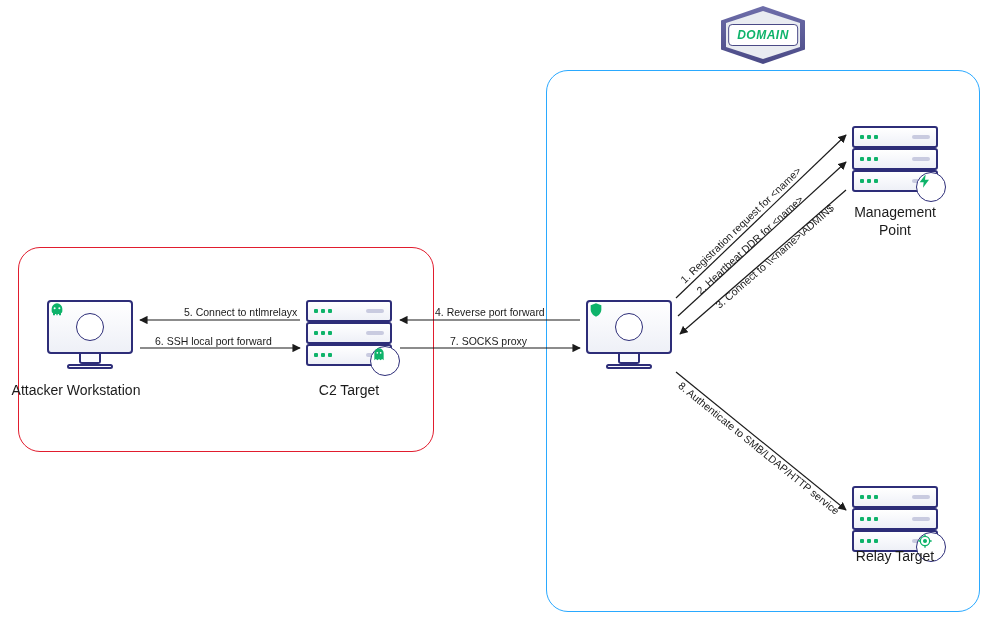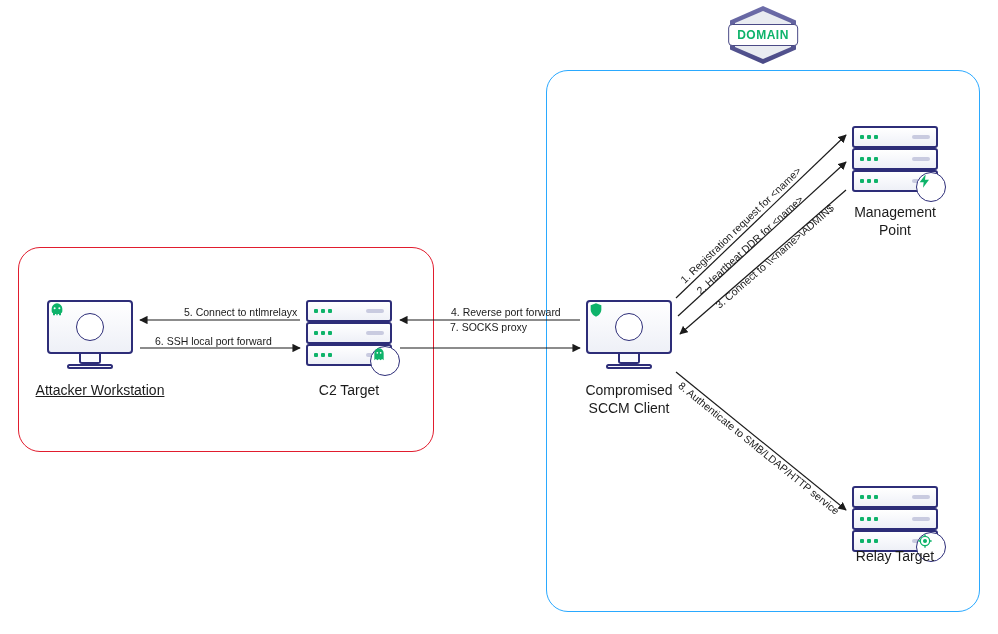--- a/index.html
+++ b/index.html
@@ -33,22 +33,23 @@
     position: absolute;
     left: 50%;
     transform: translateX(-50%);
     display: flex;
     flex-direction: column;
     align-items: center;
     pointer-events: none;
   }
   .hexwrap {
     position: relative;
-    width: 66px;
+    width: 84px;
     height: 58px;
+    font-style: italic;
   }
   .hex {
     position: absolute;
     inset: 0;
     clip-path: polygon(50% 0%, 100% 25%, 100% 75%, 50% 100%, 0% 75%, 0% 25%);
     background: linear-gradient(#6e6eaa, #4a4a86);
   }
   .hex-inner {
     position: absolute;
     inset: 5px;
@@ -208,21 +209,21 @@
     <div class="screen">
         <div class="badge-circle">
           <svg class="glyph" width="16" height="16" viewBox="0 0 24 24" fill="#0eb36a">
             <path d="M12 2a8 8 0 0 0-8 8v4a3 3 0 0 0 2 2.8V20h3v-2h2v2h2v-2h2v2h3v-3.2a3 3 0 0 0 2-2.8v-4a8 8 0 0 0-8-8zm-3.5 9a1.5 1.5 0 1 1 0-3 1.5 1.5 0 0 1 0 3zm7 0a1.5 1.5 0 1 1 0-3 1.5 1.5 0 0 1 0 3z"></path>
           </svg>
         </div>
       </div>
     <div class="stand"></div>
       <div class="base"></div>
   </div>
-  <div class="node-label" style="left:100px; top:382px;text-decoration:underline;">Attacker Workstation</div>
+  <div class="node-label" style="left:76px; top:382px;">Attacker Workstation</div>
 
   <div class="serverstack" style="left:306px; top:300px;">
     <div class="unit">
         <span class="led"></span>
         <span class="led"></span>
         <span class="led"></span>
         <span class="slot"></span>
       </div>
     <div class="unit">
         <span class="led"></span>
@@ -248,22 +249,20 @@
     <div class="screen">
         <div class="badge-circle">
           <svg class="glyph" width="16" height="16" viewBox="0 0 24 24" fill="#0eb36a">
             <path d="M12 2 4 5v6c0 5 3.4 9.5 8 11 4.6-1.5 8-6 8-11V5l-8-3z"></path>
           </svg>
         </div>
       </div>
     <div class="stand"></div>
       <div class="base"></div>
   </div>
-  <div class="node-label" style="left:629px; top:382px; white-space:pre-line;">Compromised
-SCCM Client</div>
 
   <div class="serverstack" style="left:852px; top:126px;">
     <div class="unit">
         <span class="led"></span>
         <span class="led"></span>
         <span class="led"></span>
         <span class="slot"></span>
       </div>
     <div class="unit">
         <span class="led"></span>
@@ -332,22 +331,22 @@
 
     <line x1="676" y1="298" x2="846" y2="135" stroke="#1b1b1b" stroke-width="1.2" marker-end="url(#ah)"></line>
 
     <line x1="678" y1="316" x2="846" y2="162" stroke="#1b1b1b" stroke-width="1.2" marker-end="url(#ah)"></line>
 
     <line x1="846" y1="190" x2="680" y2="334" stroke="#1b1b1b" stroke-width="1.2" marker-end="url(#ah)"></line>
 
     <line x1="676" y1="372" x2="846" y2="510" stroke="#1b1b1b" stroke-width="1.2" marker-end="url(#ah)"></line>
   </svg>
 
-  <div class="arrow-label" style="left:435px; top:306px;padding-left:16px;">4. Reverse port forward</div>
-  <div class="arrow-label" style="left:450px; top:321px;text-align:right;">7. SOCKS proxy</div>
+  <div class="arrow-label" style="left:435px; top:306px;">4. Reverse port forward</div>
+  <div class="arrow-label" style="left:450px; top:335px;text-align:right;">7. SOCKS proxy</div>
   <div class="arrow-label" style="left:160px; top:306px;padding-left:24px;">5. Connect to ntlmrelayx</div>
   <div class="arrow-label" style="left:155px; top:335px;">6. SSH local port forward</div>
   <div class="arrow-label" style="left:682px; top:275px; transform: rotate(-43.8deg);">1. Registration request for &lt;name&gt;</div>
   <div class="arrow-label" style="left:698px; top:286px; transform: rotate(-42.5deg);">2. Heartbeat DDR for &lt;name&gt;</div>
   <div class="arrow-label" style="left:717px; top:300px; transform: rotate(-40.9deg);">3. Connect to \\&lt;name&gt;\ADMIN$</div>
   <div class="arrow-label" style="left:680px; top:378px; transform: rotate(39deg);">8. Authenticate to SMB/LDAP/HTTP service</div>
 
 </div>
 
 </body></html>

